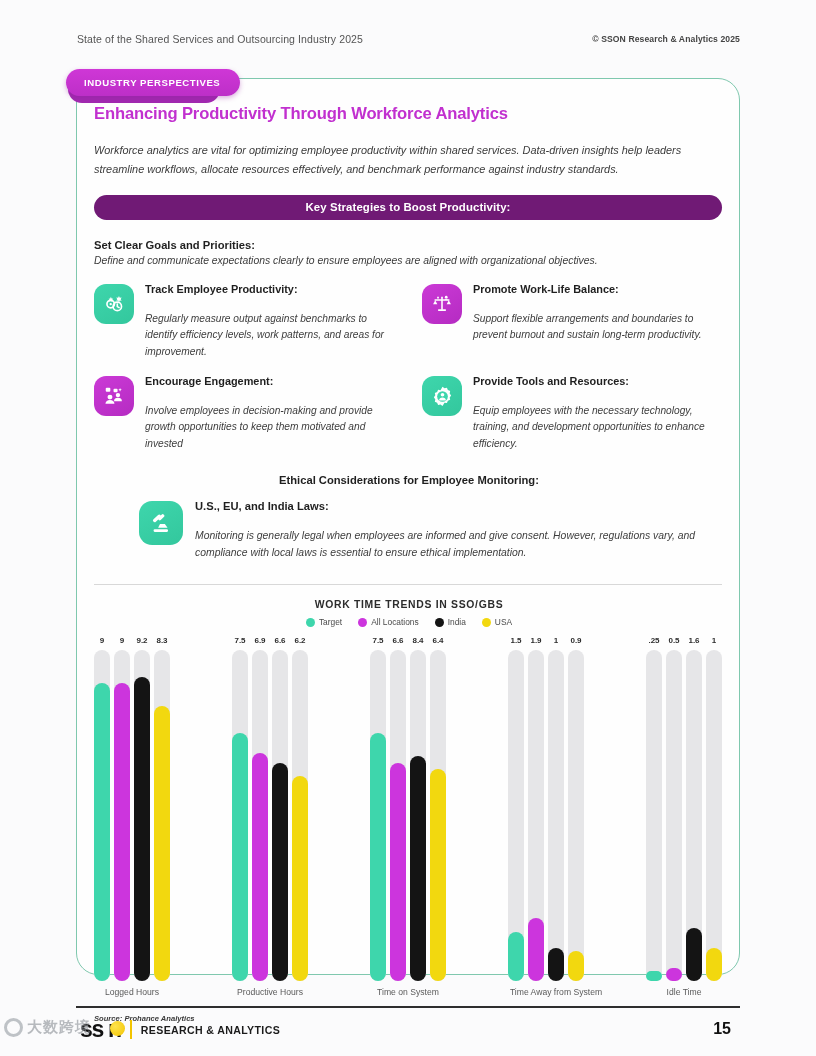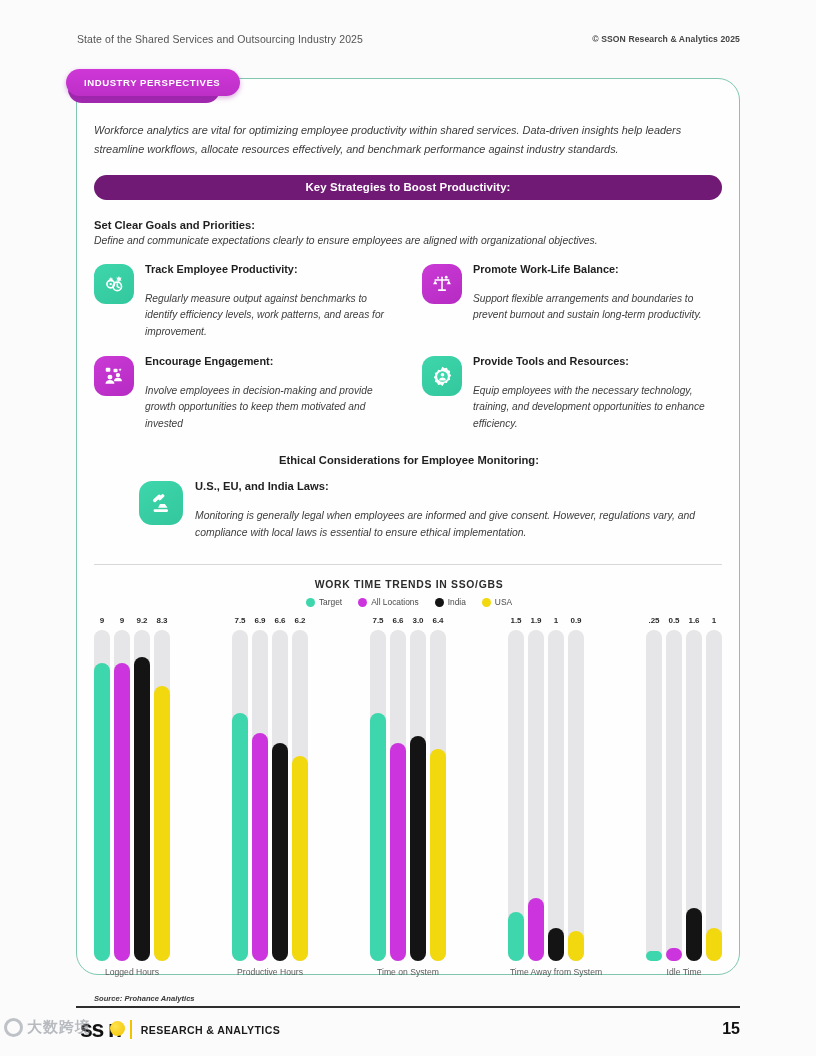--- a/index.html
+++ b/index.html
@@ -109,21 +109,21 @@
 
   
   .footer-rule{position:absolute;left:76px;top:1006px;width:664px;height:1.5px;background:#2e2e2e;}
   .footer{position:absolute;left:76px;top:1016px;width:664px;height:34px;}
   .logo{position:absolute;left:4px;top:2px;display:flex;align-items:center;gap:9px;}
   .logo-mark{font-size:23px;font-weight:800;letter-spacing:-1.3px;color:#111;line-height:1;position:relative;}
   .logo-bee{position:absolute;left:30px;top:3px;width:15px;height:15px;border-radius:50%;
     background:radial-gradient(circle at 35% 35%,#ffe34d,#f2c400);}
   .logo-bar{width:2px;height:19px;background:#f2c400;}
   .logo-sub{font-size:10.6px;font-weight:700;letter-spacing:.35px;color:#1b1b1b;}
-  .pagenum{position:absolute;right:0;top:4px;font-size:16px;font-weight:700;color:#111;margin-left:36px;}
+  .pagenum{position:absolute;right:9px;top:4px;font-size:16px;font-weight:700;color:#111;margin-left:36px;}
 
   .watermark{position:absolute;left:4px;top:1018px;display:flex;align-items:flex-start;gap:4px;opacity:.62;}
   .wm-ring{width:19px;height:19px;border:3px solid #9aa0a6;border-radius:50%;box-sizing:border-box;}
   .wm-text{font-size:15px;font-weight:700;color:#8e9399;letter-spacing:1px;}
 </style>
 </head>
 <body>
 
 <div class="page">
 
@@ -134,20 +134,21 @@
 
   <div class="card"></div>
 
   <div class="badge-wrap">
     <div class="badge-shadow"></div>
     <div class="badge">INDUSTRY PERSPECTIVES</div>
   </div>
 
   <div class="card-inner">
 
+    <h1 class="title">Enhancing Productivity Through Workforce Analytics</h1>
     <p class="lede">Workforce analytics are vital for optimizing employee productivity within shared services. Data-driven insights help leaders streamline workflows, allocate resources effectively, and benchmark performance against industry standards.</p>
 
     <div class="keybar">
       <span>Key Strategies to Boost Productivity:</span>
     </div>
 
     <div class="subhead">Set Clear Goals and Priorities:</div>
     <div class="subline">Define and communicate expectations clearly to ensure employees are aligned with organizational objectives.</div>
 
     <div class="grid">
@@ -331,21 +332,21 @@
                 <div class="fill" style="background: rgb(62, 214, 172); height: 248.25px;"></div>
               </div>
             </div>
             <div class="barcol">
               <div class="vlabel">6.6</div>
               <div class="track">
                 <div class="fill" style="background: rgb(204, 53, 221); height: 218.46px;"></div>
               </div>
             </div>
             <div class="barcol">
-              <div class="vlabel">3.0</div>
+              <div class="vlabel">8.4</div>
               <div class="track">
                 <div class="fill" style="background: rgb(20, 20, 20); height: 225.08px;"></div>
               </div>
             </div>
             <div class="barcol">
               <div class="vlabel">6.4</div>
               <div class="track">
                 <div class="fill" style="background: rgb(242, 216, 15); height: 211.84px;"></div>
               </div>
             </div>

